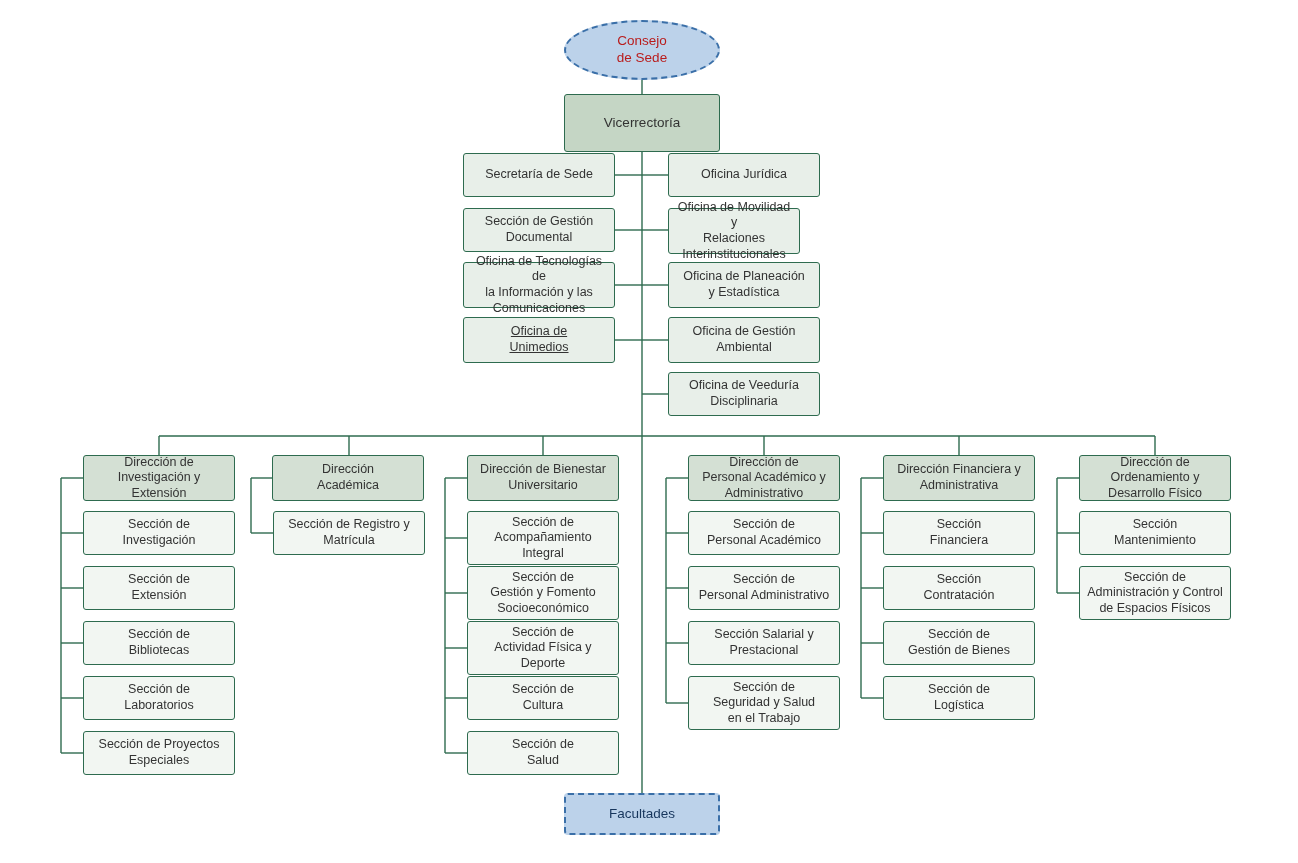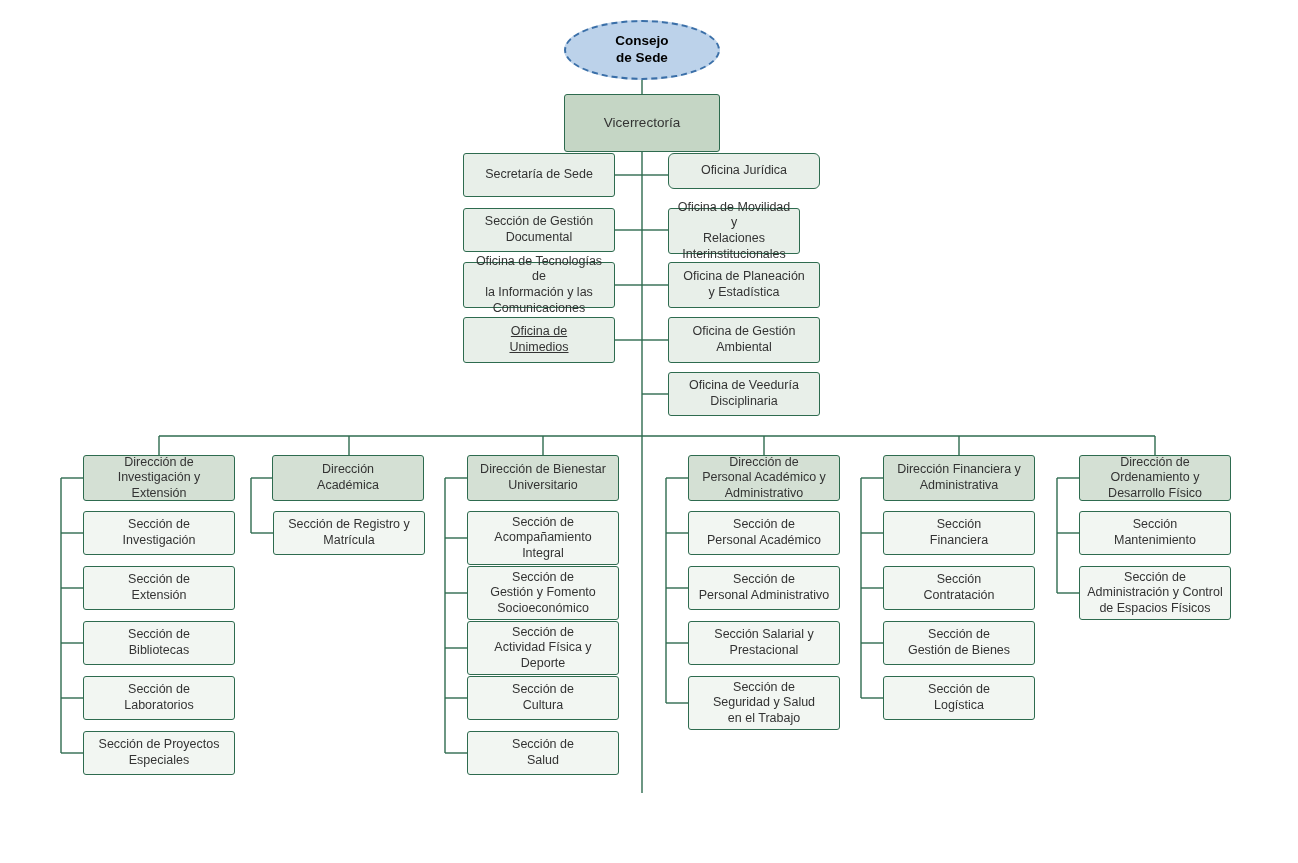--- a/index.html
+++ b/index.html
@@ -36,22 +36,22 @@
     border: 1px solid #2e6b4f;
     border-radius: 3px;
     padding: 2px 5px;
     z-index: 2;
   }
   .node span { display: block; width: 100%; }
   .n-root {
     background: #bcd2ea;
     border: 2px dashed #3a6fa8;
     border-radius: 50%;
-    color: #000000;
-    font-weight: bold;
+    color: #b91c1c;
+    font-weight: normal;
     font-size: 13.5px;
   }
   .n-facultades {
     background: #bcd2ea;
     border: 2px dashed #3a6fa8;
     border-radius: 4px;
     color: #17365d;
     font-size: 13.5px;
   }
   .n-vice {
@@ -149,21 +149,21 @@
   <div class="node n-office" style="left:463px; top:208px; width:152px; height:44px;">
     <span>Sección de Gestión<br>Documental</span>
   </div>
   <div class="node n-office" style="left:463px; top:262px; width:152px; height:46px;">
     <span>Oficina de Tecnologías de<br>la Información y las<br>Comunicaciones</span>
   </div>
   <div class="node n-office" style="left:463px; top:317px; width:152px; height:46px;text-decoration:underline;">
     <span>Oficina de<br>Unimedios</span>
   </div>
 
-  <div class="node n-office" style="left:668px; top:153px; width:152px; height:36px;border-radius:6px;">
+  <div class="node n-office" style="left:668px; top:153px; width:152px; height:44px;">
     <span>Oficina Jurídica</span>
   </div>
   <div class="node n-office" style="left:668px; top:208px; width:132px; height:46px;justify-content:center;">
     <span>Oficina de Movilidad y<br>Relaciones<br>Interinstitucionales</span>
   </div>
   <div class="node n-office" style="left:668px; top:262px; width:152px; height:46px;">
     <span>Oficina de Planeación<br>y Estadística</span>
   </div>
   <div class="node n-office" style="left:668px; top:317px; width:152px; height:46px;">
     <span>Oficina de Gestión<br>Ambiental</span>
@@ -249,14 +249,17 @@
         <span>Dirección de<br>Ordenamiento y<br>Desarrollo Físico</span>
       </div>
       <div class="node n-seccion" style="left: 1079px; top: 511px; width: 152px; height: 44px;">
         <span>Sección<br>Mantenimiento</span>
       </div>
       <div class="node n-seccion" style="left: 1079px; top: 566px; width: 152px; height: 54px;">
         <span>Sección de<br>Administración y Control<br>de Espacios Físicos</span>
       </div>
     </div>
 
+  <div class="node n-facultades" style="left:564px; top:793px; width:156px; height:42px;">
+    <span>Facultades</span>
+  </div>
 
 </div>
 
 </body></html>

